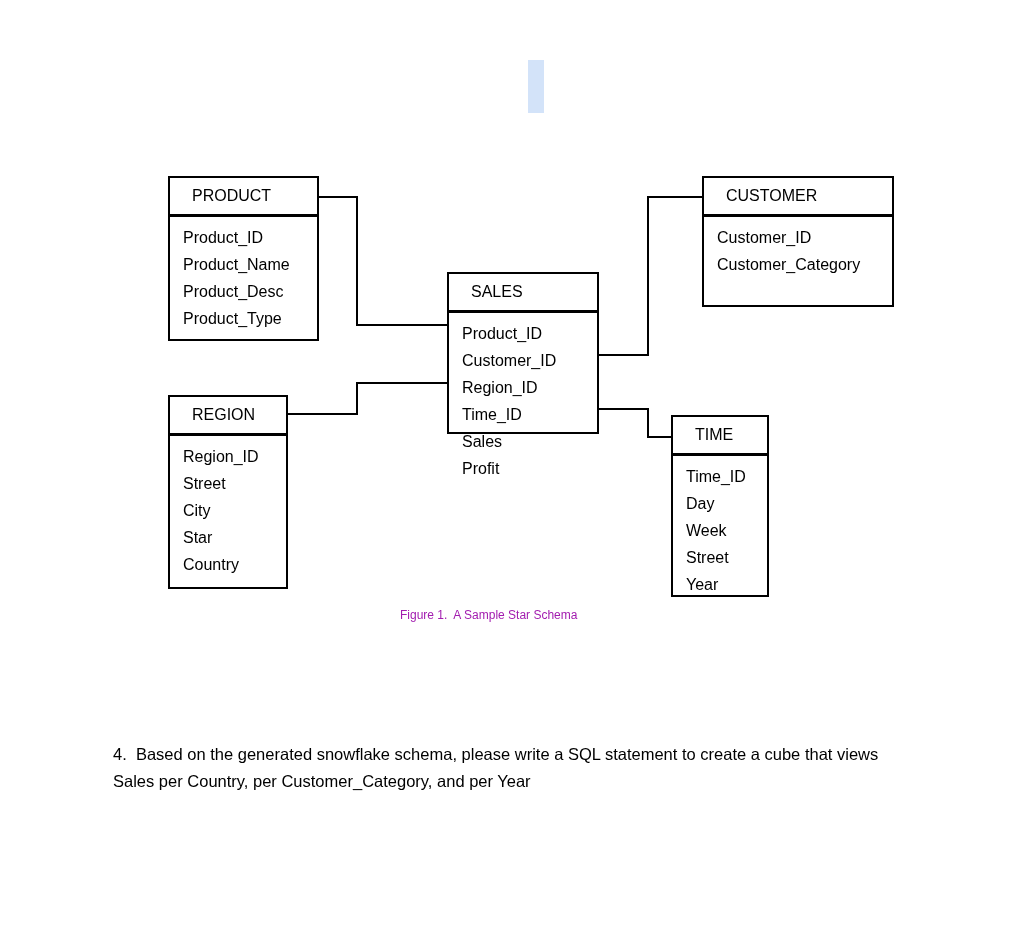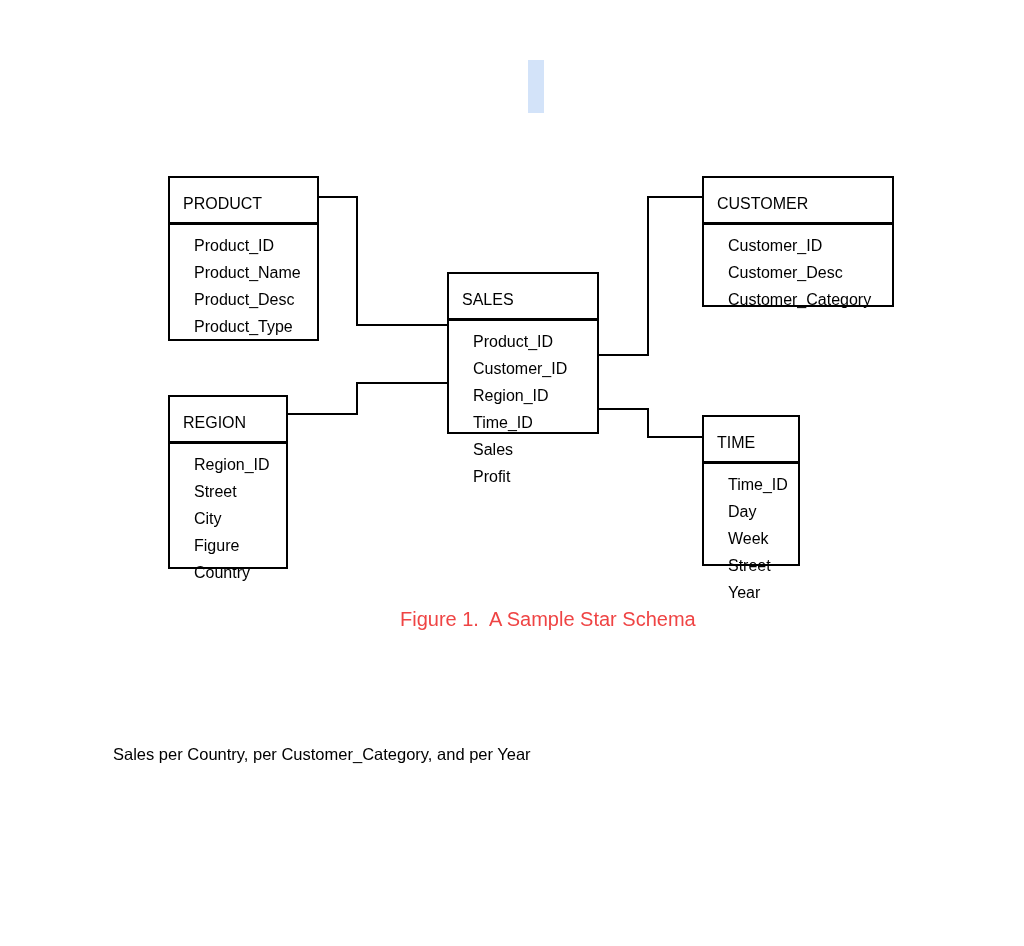--- a/index.html
+++ b/index.html
@@ -35,43 +35,42 @@
     background: #ffffff;
     box-sizing: border-box;
     z-index: 2;
     color: #000000;
   }
   .entity-header {
     height: 36px;
     border-bottom: 3px solid #000000;
     display: flex;
     align-items: center;
-    padding: 0 0 0 13px;
+    padding: 0 0 0 22px;
     font-size: 16px;
-    margin-top: 8px;
   }
   .entity-fields {
-    padding: 7px 0 0 24px;
+    padding: 7px 0 0 13px;
   }
   .field {
     font-size: 16px;
     line-height: 27px;
     white-space: pre;
   }
   .entity-product  { left: 168px; top: 176px; width: 151px; height: 165px; }
   .entity-customer { left: 702px; top: 176px; width: 192px; height: 131px; }
   .entity-sales    { left: 447px; top: 272px; width: 152px; height: 162px; }
-  .entity-region   { left: 168px; top: 395px; width: 120px; height: 174px; }
-  .entity-time     { left: 702px; top: 415px; width:  98px; height: 151px; }
+  .entity-region   { left: 168px; top: 395px; width: 120px; height: 194px; }
+  .entity-time     { left: 671px; top: 415px; width:  98px; height: 182px; }
   .figure-caption {
     position: absolute;
     left: 400px;
     top: 608px;
-    font-size: 20px;
-    color: #ef4444;
+    font-size: 12px;
+    color: #a21caf;
     white-space: pre;
     z-index: 2;
   }
   .question {
     position: absolute;
     left: 113px;
     top: 741px;
     width: 840px;
     font-size: 16.5px;
     line-height: 27px;
@@ -101,21 +100,20 @@
       <div class="field">Product_Name</div>
       <div class="field">Product_Desc</div>
       <div class="field">Product_Type</div>
     </div>
   </div>
 
   <div class="entity entity-customer">
     <div class="entity-header">CUSTOMER</div>
     <div class="entity-fields">
       <div class="field">Customer_ID</div>
-      <div class="field">Customer_Desc</div>
       <div class="field">Customer_Category</div>
     </div>
   </div>
 
   <div class="entity entity-sales">
     <div class="entity-header">SALES</div>
     <div class="entity-fields">
       <div class="field">Product_ID</div>
       <div class="field">Customer_ID</div>
       <div class="field">Region_ID</div>
@@ -124,35 +122,36 @@
       <div class="field">Profit</div>
     </div>
   </div>
 
   <div class="entity entity-region">
     <div class="entity-header">REGION</div>
     <div class="entity-fields">
       <div class="field">Region_ID</div>
       <div class="field">Street</div>
       <div class="field">City</div>
-      <div class="field">Figure</div>
+      <div class="field">Star</div>
       <div class="field">Country</div>
     </div>
   </div>
 
   <div class="entity entity-time">
     <div class="entity-header">TIME</div>
     <div class="entity-fields">
       <div class="field">Time_ID</div>
       <div class="field">Day</div>
       <div class="field">Week</div>
       <div class="field">Street</div>
       <div class="field">Year</div>
     </div>
   </div>
 
   <div class="figure-caption">Figure 1.  A Sample Star Schema</div>
 
   <div class="question">
+    <div class="question-line">4.  Based on the generated snowflake schema, please write a SQL statement to create a cube that views</div>
     <div class="question-line">Sales per Country, per Customer_Category, and per Year</div>
   </div>
 
 </div>
 
 </body></html>

